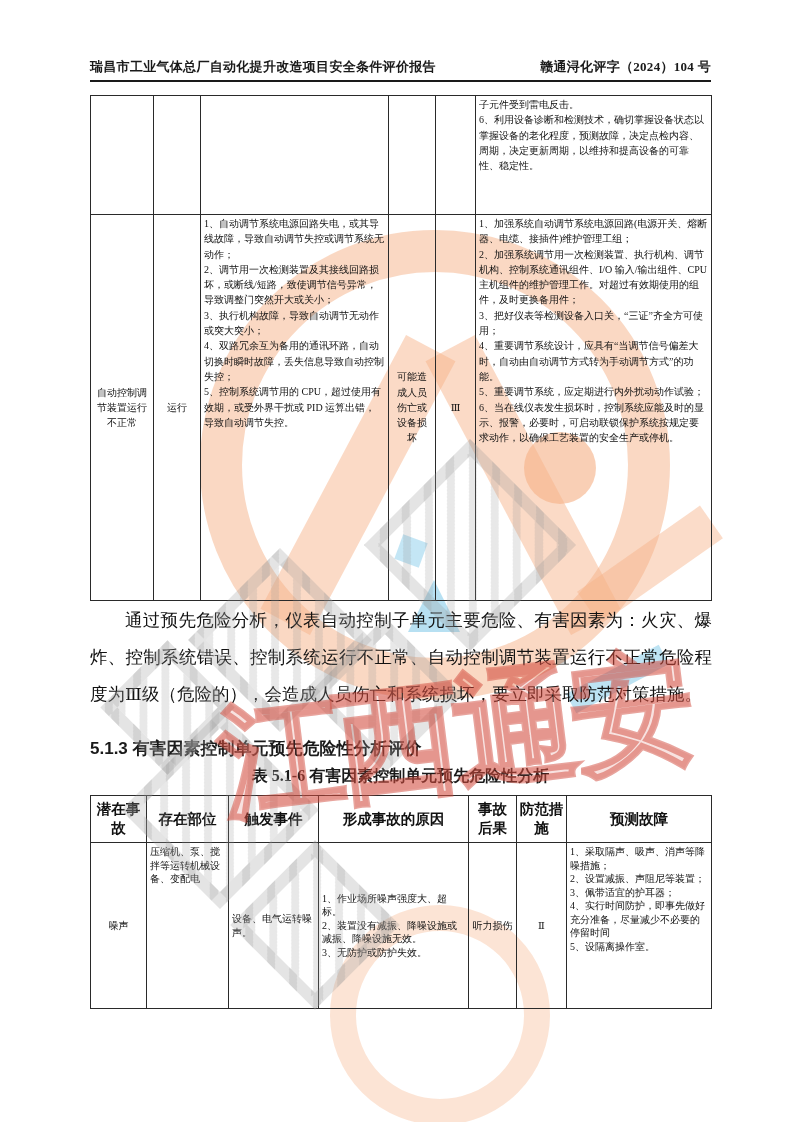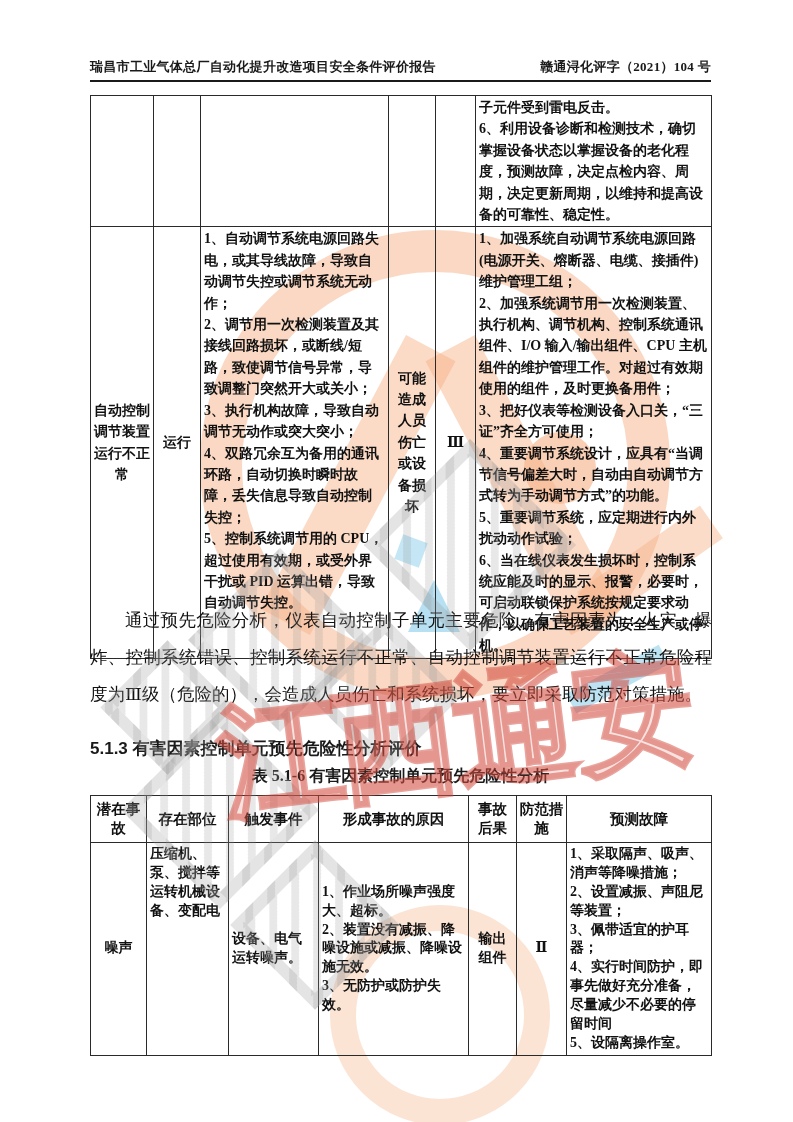--- a/index.html
+++ b/index.html
@@ -21,21 +21,21 @@
   
   .hdr {
     position:absolute; left:90px; top:58px; width:621px;
     display:flex; justify-content:space-between; align-items:flex-end;
     font-size:13px; font-weight:bold; letter-spacing:.3px;
     border-bottom:2px solid #1a1a1a; padding-bottom:4px;
   }
 
   
   table { border-collapse:collapse; table-layout:fixed; }
-  td, th { border:1.4px solid #2a2a2a; font-size:14px; color:#111; overflow:hidden;font-weight:bold; }
+  td, th { border:1.4px solid #2a2a2a; font-size:10px; color:#111; overflow:hidden; }
   .pre { white-space:pre-line; }
 
   .tbl-top { position:absolute; left:90px; top:95px; width:621px; }
   .tbl-top td { line-height:1.53; padding:1px 3px; }
   .tbl-top .c-center { text-align:center; vertical-align:middle; }
   .tbl-top .c-left   { text-align:left;  vertical-align:top; }
   .tbl-top .c-narrow { padding:0 7px; }
 
   .para {
     position:absolute; left:90px; top:602px; width:622px;
@@ -115,21 +115,21 @@
     <div class="wm-arc2"></div>
     <div class="wm-blue1"></div>
     <div class="wm-blue2"></div>
     <div class="wm-blue3"></div>
   </div>
 
   <div class="content">
 
     <div class="hdr">
       <span>瑞昌市工业气体总厂自动化提升改造项目安全条件评价报告</span>
-      <span>赣通浔化评字（2021）104 号</span>
+      <span>赣通浔化评字（2024）104 号</span>
     </div>
 
     <table class="tbl-top">
       <colgroup>
         <col style="width:63px">
           <col style="width:47px">
           <col style="width:188px">
         <col style="width:47px">
           <col style="width:40px">
           <col style="width:236px">
@@ -189,21 +189,21 @@
         <th>防范措施</th>
         <th>预测故障</th>
       </tr>
       <tr style="height:166px">
         <td class="c-center">噪声</td>
         <td class="c-top">压缩机、泵、搅拌等运转机械设备、变配电</td>
         <td class="c-mid">设备、电气运转噪声。</td>
         <td class="c-mid pre">1、作业场所噪声强度大、超标。
 2、装置没有减振、降噪设施或减振、降噪设施无效。
 3、无防护或防护失效。</td>
-        <td class="c-center">输出组件</td>
+        <td class="c-center">听力损伤</td>
         <td class="c-center">Ⅱ</td>
         <td class="c-top pre">1、采取隔声、吸声、消声等降噪措施；
 2、设置减振、声阻尼等装置；
 3、佩带适宜的护耳器；
 4、实行时间防护，即事先做好充分准备，尽量减少不必要的停留时间
 5、设隔离操作室。</td>
       </tr>
     </tbody>
       </table>
 

